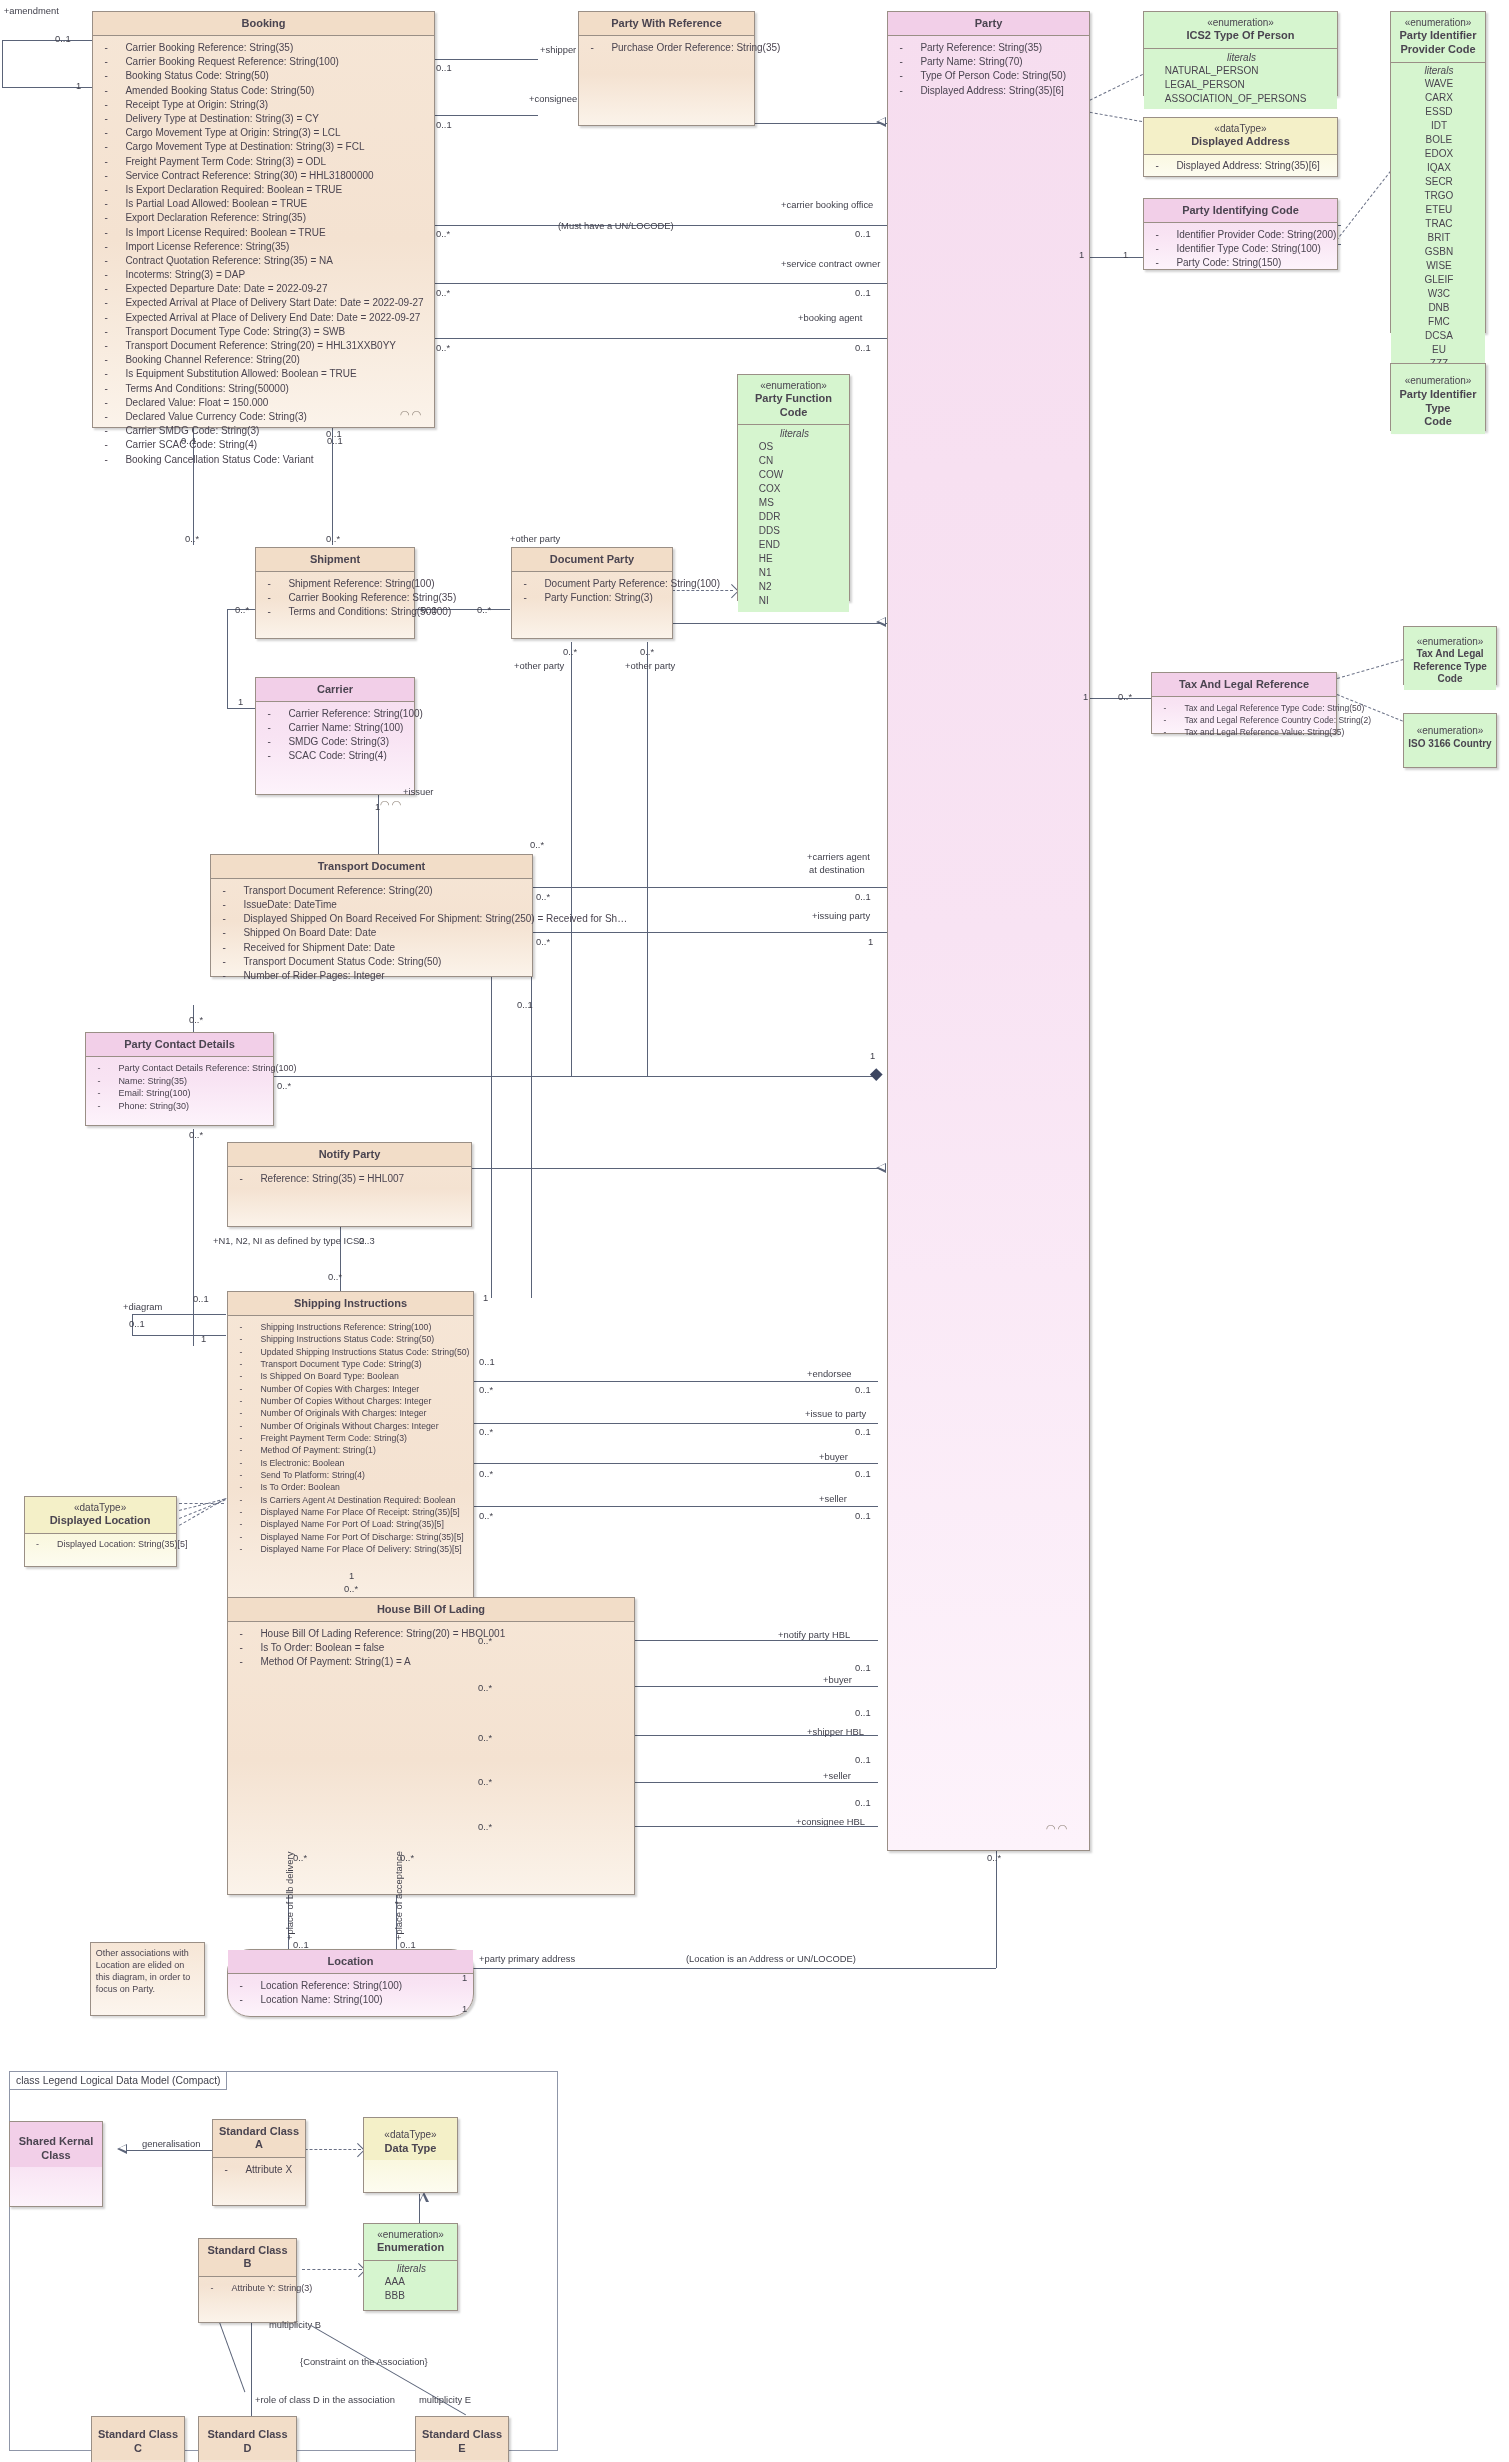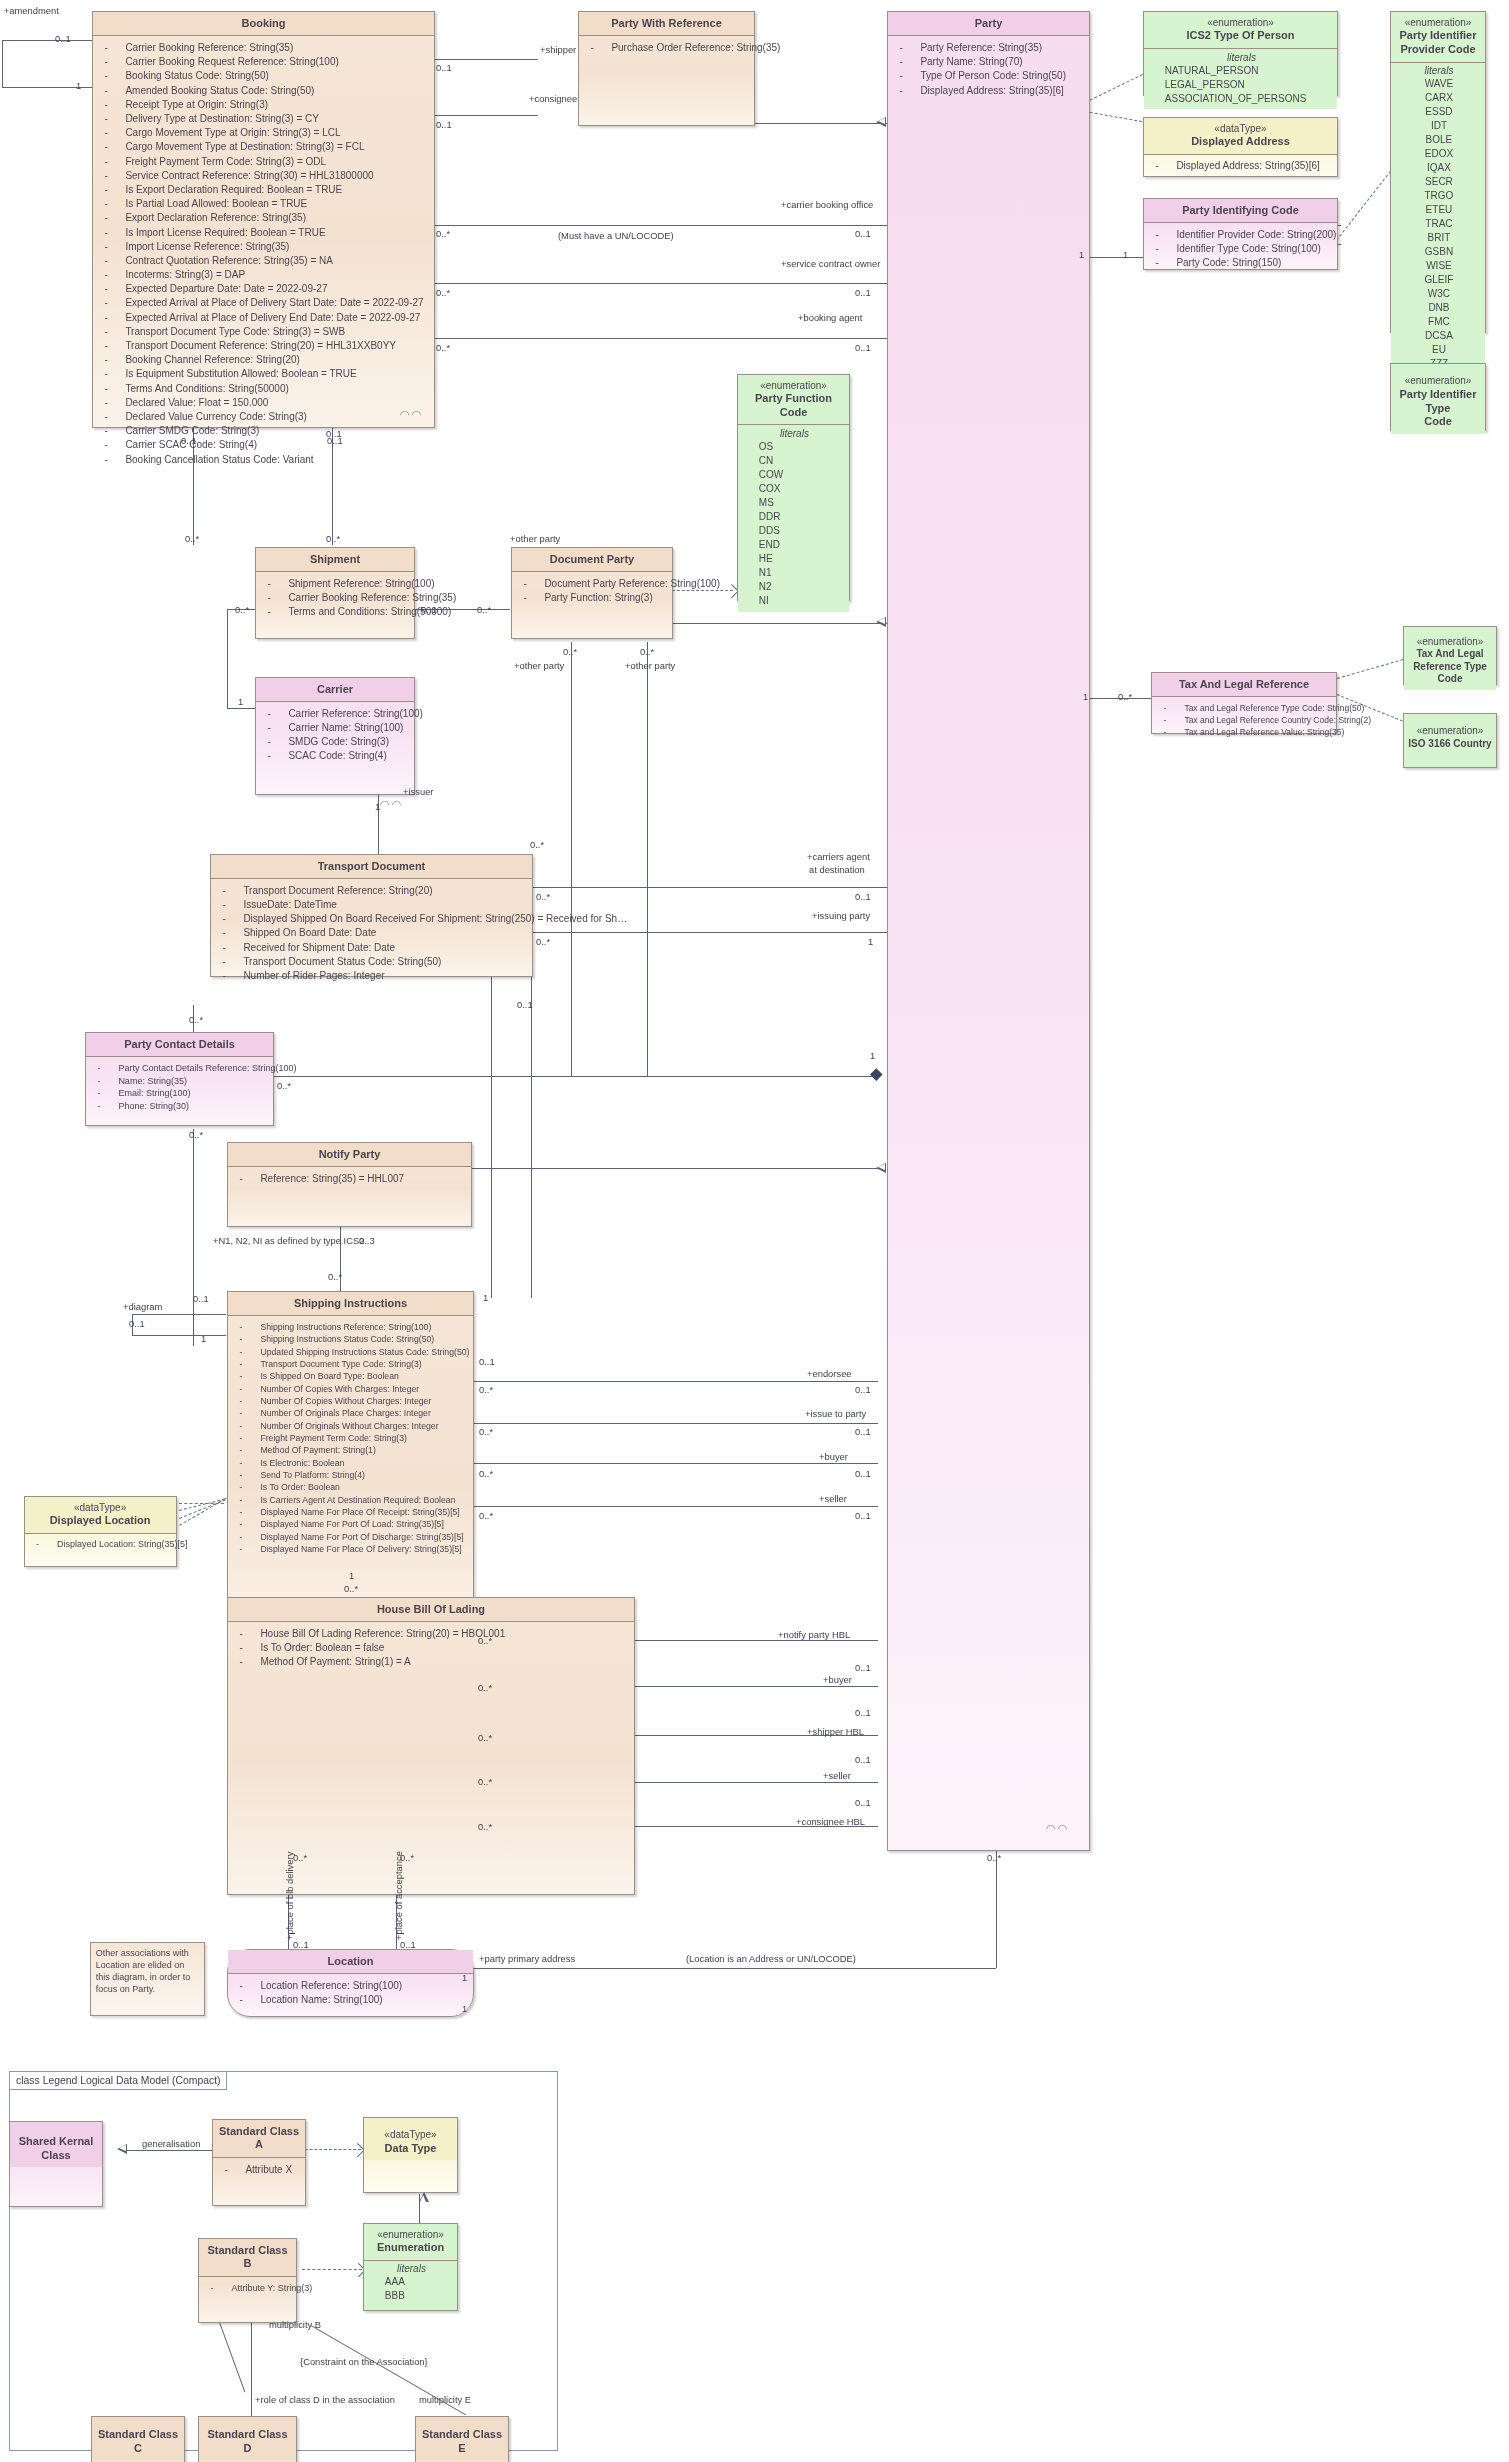--- a/index.html
+++ b/index.html
@@ -409,21 +409,21 @@
   <div class="cls beige" style="left:227px;top:1291px;width:247px;height:358px;">
     <div class="hdr">Shipping Instructions</div>
     <div class="body">
       <div class="attr" style="font-size:8.7px;"><span class="dash">-</span><span>Shipping Instructions  Reference: String(100)</span></div>
       <div class="attr" style="font-size:8.7px;"><span class="dash">-</span><span>Shipping Instructions Status Code: String(50)</span></div>
       <div class="attr" style="font-size:8.7px;"><span class="dash">-</span><span>Updated Shipping Instructions Status Code: String(50)</span></div>
       <div class="attr" style="font-size:8.7px;"><span class="dash">-</span><span>Transport Document Type Code: String(3)</span></div>
       <div class="attr" style="font-size:8.7px;"><span class="dash">-</span><span>Is Shipped On Board Type: Boolean</span></div>
       <div class="attr" style="font-size:8.7px;"><span class="dash">-</span><span>Number Of Copies With Charges: Integer</span></div>
       <div class="attr" style="font-size:8.7px;"><span class="dash">-</span><span>Number Of Copies Without Charges: Integer</span></div>
-      <div class="attr" style="font-size:8.7px;"><span class="dash">-</span><span>Number Of Originals Place Charges: Integer</span></div>
+      <div class="attr" style="font-size:8.7px;"><span class="dash">-</span><span>Number Of Originals With Charges: Integer</span></div>
       <div class="attr" style="font-size:8.7px;"><span class="dash">-</span><span>Number Of Originals Without Charges: Integer</span></div>
       <div class="attr" style="font-size:8.7px;"><span class="dash">-</span><span>Freight Payment Term Code: String(3)</span></div>
       <div class="attr" style="font-size:8.7px;"><span class="dash">-</span><span>Method Of Payment: String(1)</span></div>
       <div class="attr" style="font-size:8.7px;"><span class="dash">-</span><span>Is Electronic: Boolean</span></div>
       <div class="attr" style="font-size:8.7px;"><span class="dash">-</span><span>Send To Platform: String(4)</span></div>
       <div class="attr" style="font-size:8.7px;"><span class="dash">-</span><span>Is To Order: Boolean</span></div>
       <div class="attr" style="font-size:8.7px;"><span class="dash">-</span><span>Is Carriers Agent At Destination Required: Boolean</span></div>
       <div class="attr" style="font-size:8.7px;"><span class="dash">-</span><span>Displayed Name For Place Of Receipt: String(35)[5]</span></div>
       <div class="attr" style="font-size:8.7px;"><span class="dash">-</span><span>Displayed Name For Port Of Load: String(35)[5]</span></div>
       <div class="attr" style="font-size:8.7px;"><span class="dash">-</span><span>Displayed Name For Port Of Discharge: String(35)[5]</span></div>
@@ -467,21 +467,21 @@
   <div class="lbl" style="left:76px;top:81px;">1</div>
 
   <div class="lbl" style="left:540px;top:45px;">+shipper</div>
   <div class="lbl" style="left:436px;top:63px;">0..1</div>
   <div class="lbl" style="left:529px;top:94px;">+consignee</div>
   <div class="lbl" style="left:436px;top:120px;">0..1</div>
 
   <div class="lbl" style="left:781px;top:200px;">+carrier booking office</div>
   <div class="lbl" style="left:436px;top:229px;">0..*</div>
   <div class="lbl" style="left:855px;top:229px;">0..1</div>
-  <div class="lbl" style="left:558px;top:231px;">(Must have a UN/LOCODE)</div>
+  <div class="lbl" style="left:558px;top:221px;">(Must have a UN/LOCODE)</div>
 
   <div class="lbl" style="left:781px;top:259px;">+service contract owner</div>
   <div class="lbl" style="left:436px;top:288px;">0..*</div>
   <div class="lbl" style="left:855px;top:288px;">0..1</div>
 
   <div class="lbl" style="left:798px;top:313px;">+booking agent</div>
   <div class="lbl" style="left:436px;top:343px;">0..*</div>
   <div class="lbl" style="left:855px;top:343px;">0..1</div>
 
   <div class="lbl" style="left:1079px;top:250px;">1</div>

